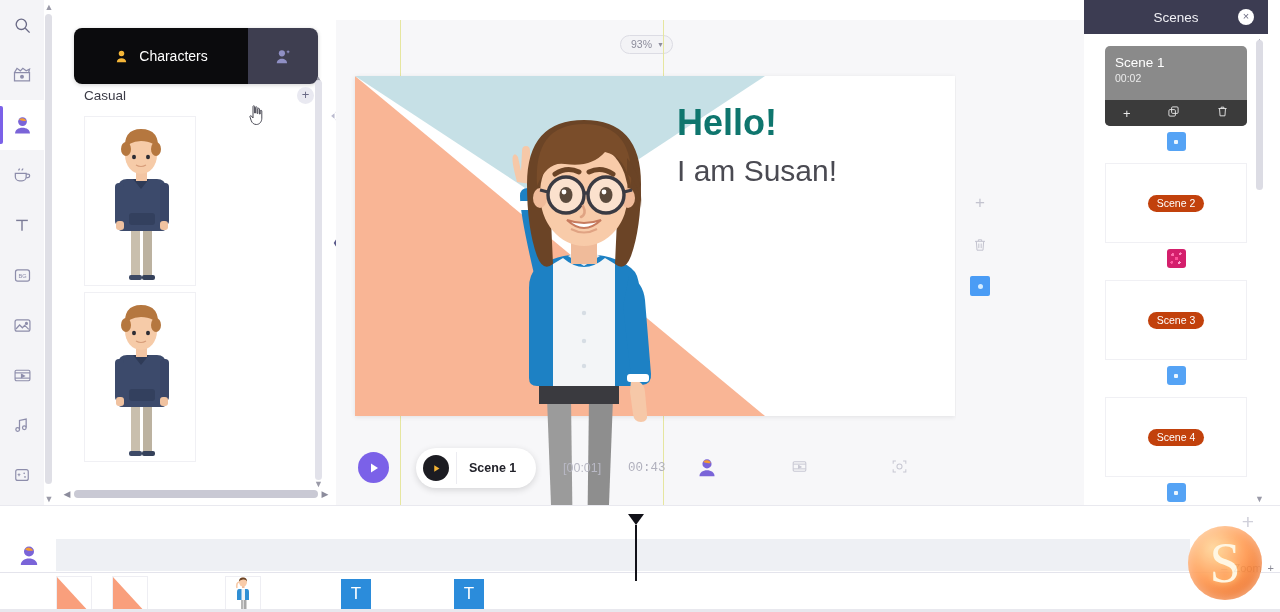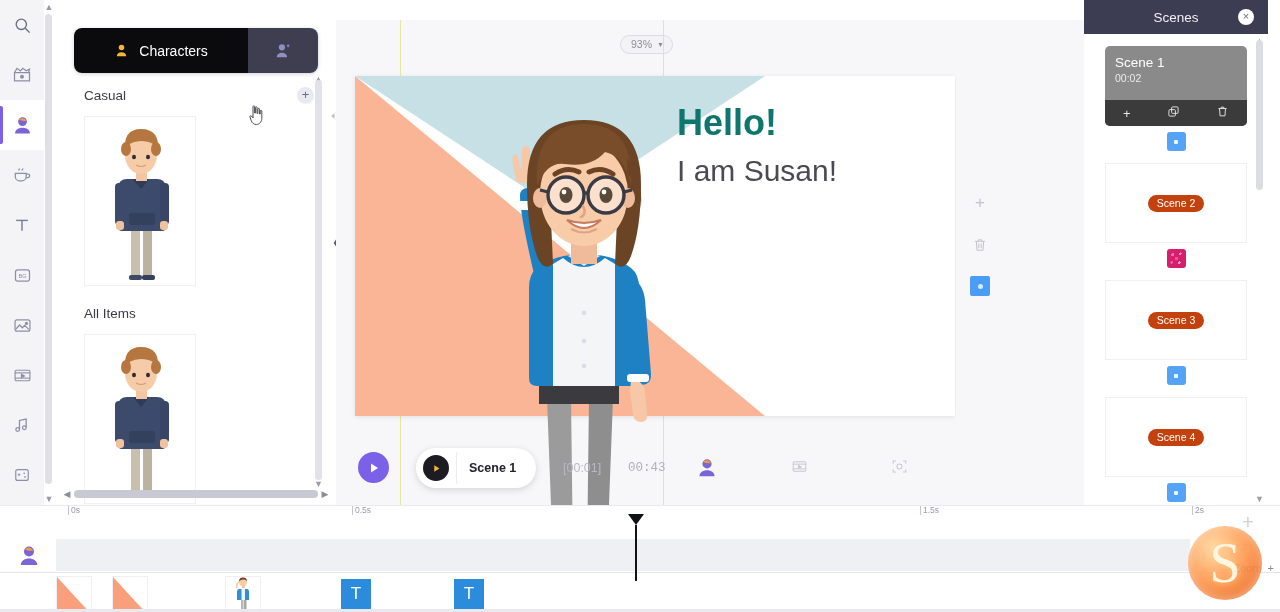--- a/index.html
+++ b/index.html
@@ -39,21 +39,21 @@
     position: absolute; left: 45px; top: 14px; width: 7px; height: 470px;
     background: #dfdfe6; border-radius: 4px;
   }
 
   
   .library {
     position: absolute; left: 56px; top: 0; width: 280px; height: 505px;
     background: #ffffff;
   }
   .lib-tabbar {
-    position: absolute; left: 18px; top: 28px; width: 244px; height: 45px;
+    position: absolute; left: 18px; top: 28px; width: 244px; height: 56px;
     border-radius: 8px; overflow: hidden; display: flex;
     box-shadow: 0 1px 4px rgba(0,0,0,.18);
   }
   .lib-tab-main {
     flex: 1; background: #0b0b0d; display: flex; align-items: center;
     justify-content: center; gap: 10px; cursor: pointer;
   }
   .lib-tab-main .lbl { color: #fff; font-size: 14px; }
   .lib-tab-add {
     width: 70px; background: #3e3e50; display: flex;
@@ -452,23 +452,20 @@
             <path d="M40 34 q-2 -22 16 -22 q19 0 17 22 q-3 -10 -17 -10 q-13 0 -16 10 z" fill="#b5773f"></path>
             <ellipse cx="41" cy="32" rx="5" ry="7" fill="#b5773f"></ellipse>
             <ellipse cx="71" cy="32" rx="5" ry="7" fill="#b5773f"></ellipse>
             <ellipse cx="49" cy="40" rx="2" ry="2.3" fill="#2d2d35"></ellipse>
             <ellipse cx="63" cy="40" rx="2" ry="2.3" fill="#2d2d35"></ellipse>
             <path d="M51 48 q5 3 10 0" stroke="#d79d7a" stroke-width="1.2" fill="none"></path>
           </svg>
         </div>
       </div>
 
-      <div class="lib-sec-head" style="margin-top:12px">
-        <span class="lib-sec-title">All Items</span>
-      </div>
       <div class="lib-grid">
         <div class="char-card second">
           <svg width="112" height="170" viewBox="0 0 112 170">
             <rect x="46" y="108" width="9" height="52" fill="#c9bfad"></rect>
             <rect x="58" y="108" width="9" height="52" fill="#bcb2a0"></rect>
             <rect x="44" y="158" width="13" height="5" rx="2" fill="#3d4a66"></rect>
             <rect x="57" y="158" width="13" height="5" rx="2" fill="#35415a"></rect>
             <path d="M42 62 h30 q8 0 9 8 v40 q0 4 -4 4 h-40 q-4 0 -4 -4 v-40 q1 -8 9 -8 z" fill="#3c4a6b"></path>
             <rect x="30" y="66" width="9" height="42" rx="4" fill="#3c4a6b"></rect>
             <rect x="75" y="66" width="9" height="42" rx="4" fill="#394567"></rect>
@@ -701,38 +698,20 @@
           <span class="c"></span>
         </div>
     </div>
 
     <div class="scenes-caret-up">▲</div>
     <div class="scenes-vtrack"></div>
     <div class="scenes-caret-dn">▼</div>
   </div>
 
   <div class="timeline">
-    <div class="tl-ruler">
-      <div class="tick" style="left:68px">
-        <div class="bar"></div>
-        <div class="lab">0s</div>
-      </div>
-      <div class="tick" style="left:352px">
-        <div class="bar"></div>
-        <div class="lab">0.5s</div>
-      </div>
-      <div class="tick" style="left:920px">
-        <div class="bar"></div>
-        <div class="lab">1.5s</div>
-      </div>
-      <div class="tick" style="left:1192px">
-        <div class="bar"></div>
-        <div class="lab">2s</div>
-      </div>
-    </div>
 
     <div class="tl-avatar">
       <svg width="24" height="24" viewBox="0 0 24 24">
         <circle cx="12" cy="7.5" r="5" fill="#7a64d8"></circle>
         <path d="M8 5.2a5 5 0 0 1 8.2 1.3c-3 .6-6.2.2-8.2-1.3z" fill="#f59b33"></path>
         <path d="M3.8 21c0-4.1 3.6-6.5 8.2-6.5S20.2 16.9 20.2 21z" fill="#7a64d8"></path>
       </svg>
     </div>
 
     <div class="tl-row-bg"></div>

